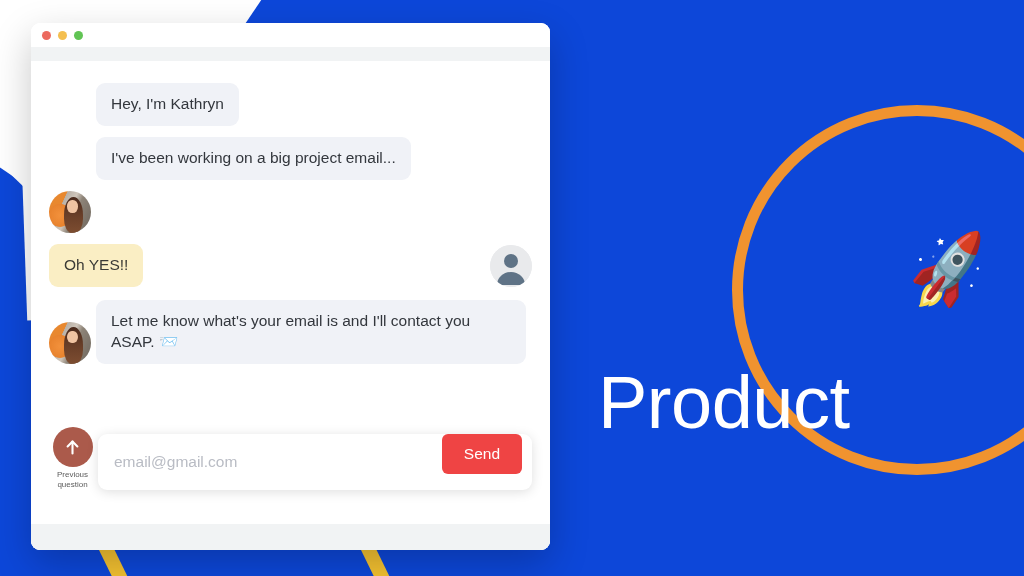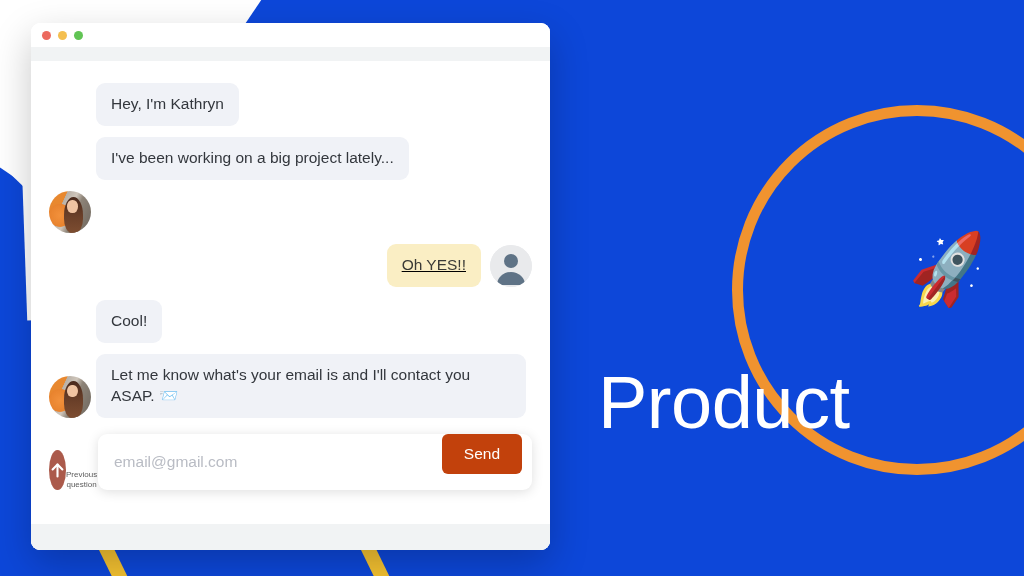--- a/index.html
+++ b/index.html
@@ -173,21 +173,21 @@
     background: #ffffff;
     padding: 22px 18px 0 18px;
   }
 
   
   .row {
     display: flex;
     align-items: flex-end;
     margin-bottom: 11px;
   }
-  .row-right { justify-content: flex-end; text-decoration: underline; }
+  .row-right { justify-content: space-between; }
 
   .gutter {
     width: 47px;
     flex: 0 0 47px;
     display: flex;
     justify-content: flex-start;
     align-items: flex-end;
   }
 
   .bubble {
@@ -256,21 +256,22 @@
     right: 18px;
     bottom: 60px;
     display: flex;
     align-items: flex-end;
   }
 
   .prev-btn-col {
     width: 47px;
     flex: 0 0 47px;
     display: flex;
-    align-items: flex-end;
+    flex-direction: column;
+    align-items: center;
   }
   .prev-btn {
     width: 40px;
     height: 40px;
     border-radius: 50%;
     background: #ab5a4b;
     display: flex;
     align-items: center;
     justify-content: center;
     border: none;
@@ -300,21 +301,21 @@
     border: none;
     outline: none;
     font-family: "Liberation Sans", sans-serif;
     font-size: 15.5px;
     color: #33373d;
     background: transparent;
   }
   .email-input::placeholder { color: #b9bcc4; }
 
   .send-btn {
-    background: #c2410c;
+    background: #ef4444;
     color: #ffffff;
     border: none;
     border-radius: 6px;
     height: 40px;
     padding: 0 22px;
     font-family: "Liberation Sans", sans-serif;
     font-size: 15.5px;
     cursor: pointer;
   }
 
@@ -358,44 +359,40 @@
 
   <div class="chat">
 
     <div class="row">
       <div class="gutter"></div>
       <div class="bubble">Hey, I'm Kathryn</div>
     </div>
 
     <div class="row">
       <div class="gutter"></div>
-      <div class="bubble">I've been working on a big project lately...</div>
+      <div class="bubble">I've been working on a big project email...</div>
     </div>
 
     <div class="row">
       <div class="gutter">
         <div class="avatar avatar-kathryn"></div>
       </div>
     </div>
 
     <div class="row row-right" style="margin-bottom:13px;">
       <div class="bubble bubble-yellow">Oh YES!!</div>
       <div class="avatar avatar-user" style="margin-left:9px;">
         <svg width="42" height="42" viewBox="0 0 42 42" aria-hidden="true">
           <circle cx="21" cy="21" r="21" fill="#e9eaec"></circle>
           <circle cx="21" cy="16" r="7" fill="#5f7386"></circle>
           <path d="M7 40 a14 13 0 0 1 28 0 z" fill="#5f7386"></path>
         </svg>
       </div>
     </div>
 
-    <div class="row">
-      <div class="gutter"></div>
-      <div class="bubble">Cool!</div>
-    </div>
 
     <div class="row">
       <div class="gutter">
         <div class="avatar avatar-kathryn"></div>
       </div>
       <div class="bubble" style="max-width:430px;">Let me know what's your email is and I'll contact you ASAP. 📨</div>
     </div>
 
     <div class="composer-wrap">
       <div class="prev-btn-col">

